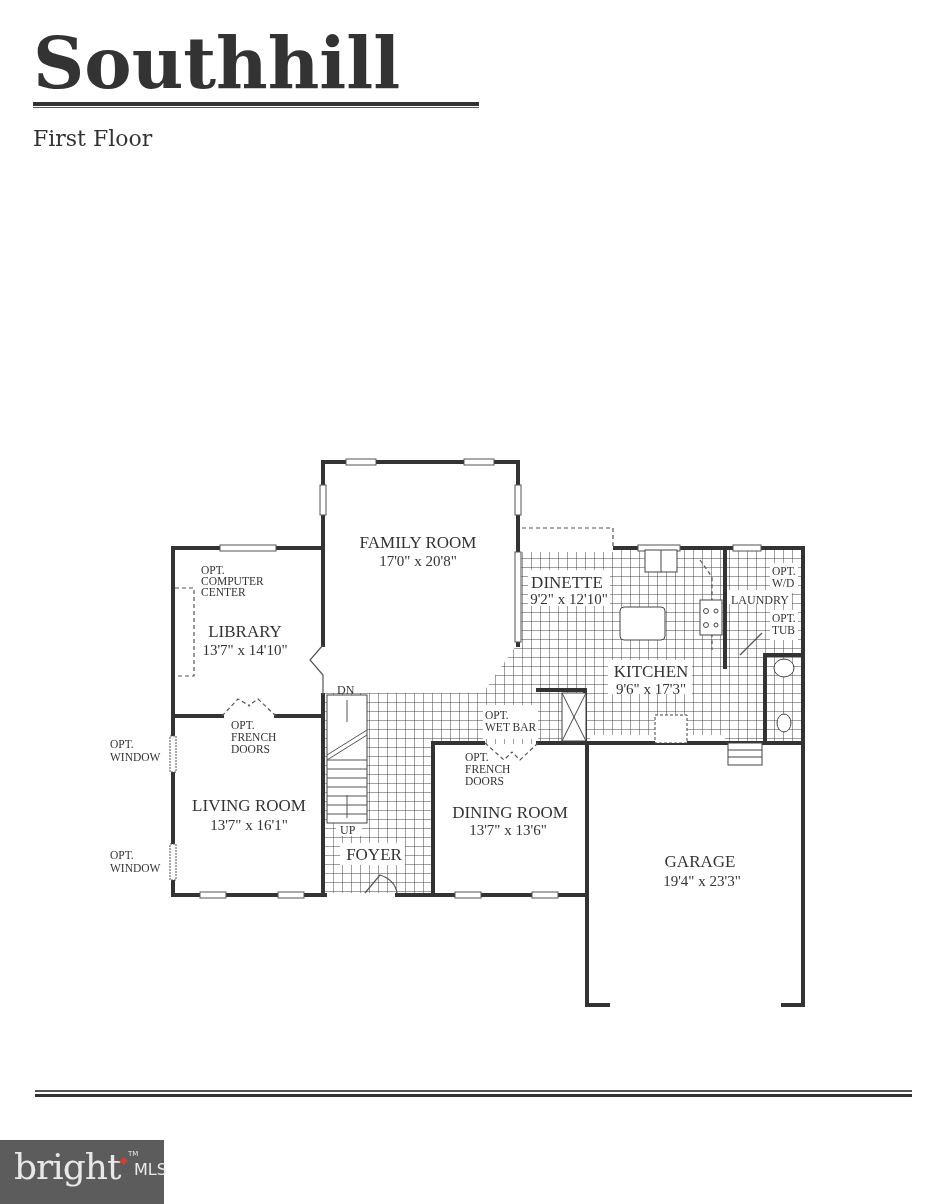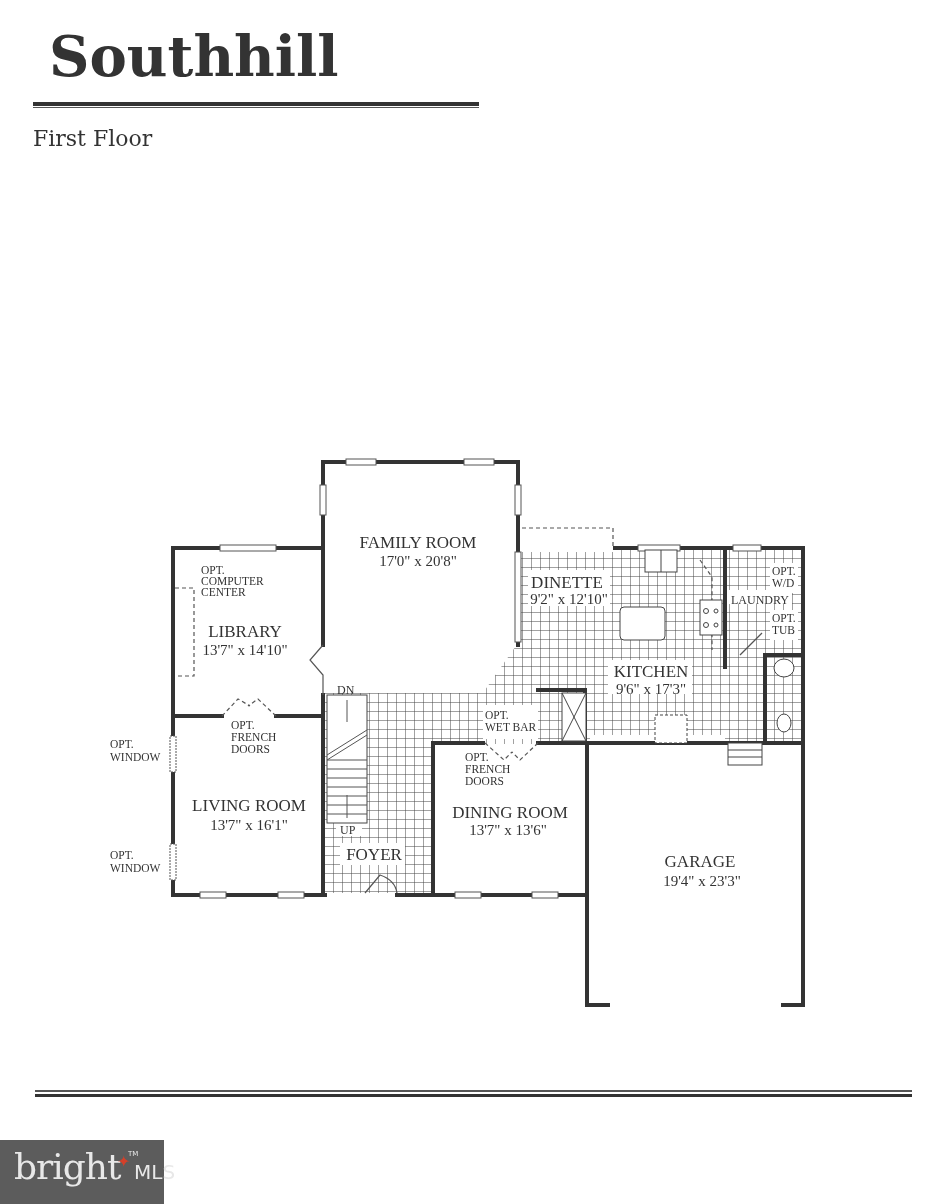--- a/index.html
+++ b/index.html
@@ -1,27 +1,27 @@
 <!DOCTYPE html>
 <html><head>
 <meta charset="utf-8">
 <style>
   html, body { margin:0; padding:0; background:#ffffff; }
   body { width:931px; height:1204px; position:relative; overflow:hidden; font-family:"Liberation Serif", serif; color:#333; }
-  .title { position:absolute; left:33px; top:28px; font-family:"DejaVu Serif", serif; font-weight:bold; font-size:56px; letter-spacing:0px; color:#333; line-height:1;margin-left:16px; }
+  .title { position:absolute; left:33px; top:28px; font-family:"DejaVu Serif", serif; font-weight:bold; font-size:71px; letter-spacing:0px; color:#333; line-height:1; }
   .title-rule { position:absolute; left:33px; top:102px; width:446px; height:4px; background:#333; }
   .title-rule2 { position:absolute; left:33px; top:107px; width:446px; height:1px; background:#555; }
   .subtitle { position:absolute; left:33px; top:126px; font-family:"DejaVu Serif", serif; font-weight:normal; font-size:22px; color:#333; }
   .plan { position:absolute; left:0; top:0; width:931px; height:1204px; }
   .label { font-family:"Liberation Serif", serif; fill:#333; }
   .bottom-rule { position:absolute; left:35px; top:1090px; width:877px; height:2px; background:#555; }
   .bottom-rule2 { position:absolute; left:35px; top:1094px; width:877px; height:3px; background:#333; }
   .logo { position:absolute; left:0; top:1140px; width:164px; height:64px; background:#5c5c5c;text-align:right; }
   .logo-bright { position:absolute; left:14px; top:6px; font-family:"DejaVu Serif", serif; font-size:36px; color:#e8e8e8; letter-spacing:-1px; }
-  .logo-mls { position:absolute; left:134px; top:20px; font-family:"DejaVu Sans", sans-serif; font-size:20px; color:#e8e8e8; }
+  .logo-mls { position:absolute; left:134px; top:20px; font-family:"DejaVu Sans", sans-serif; font-size:16px; color:#e8e8e8; }
   .logo-star { position:absolute; left:117px; top:12px; color:#d4402a; font-size:16px; }
   .logo-tm { position:absolute; left:128px; top:10px; font-size:7px; color:#e8e8e8; font-family:"DejaVu Sans", sans-serif; }
 </style>
 </head>
 <body>
 
 <div class="title">Southhill</div>
 <div class="title-rule"></div>
 <div class="title-rule2"></div>
 <div class="subtitle">First Floor</div>

